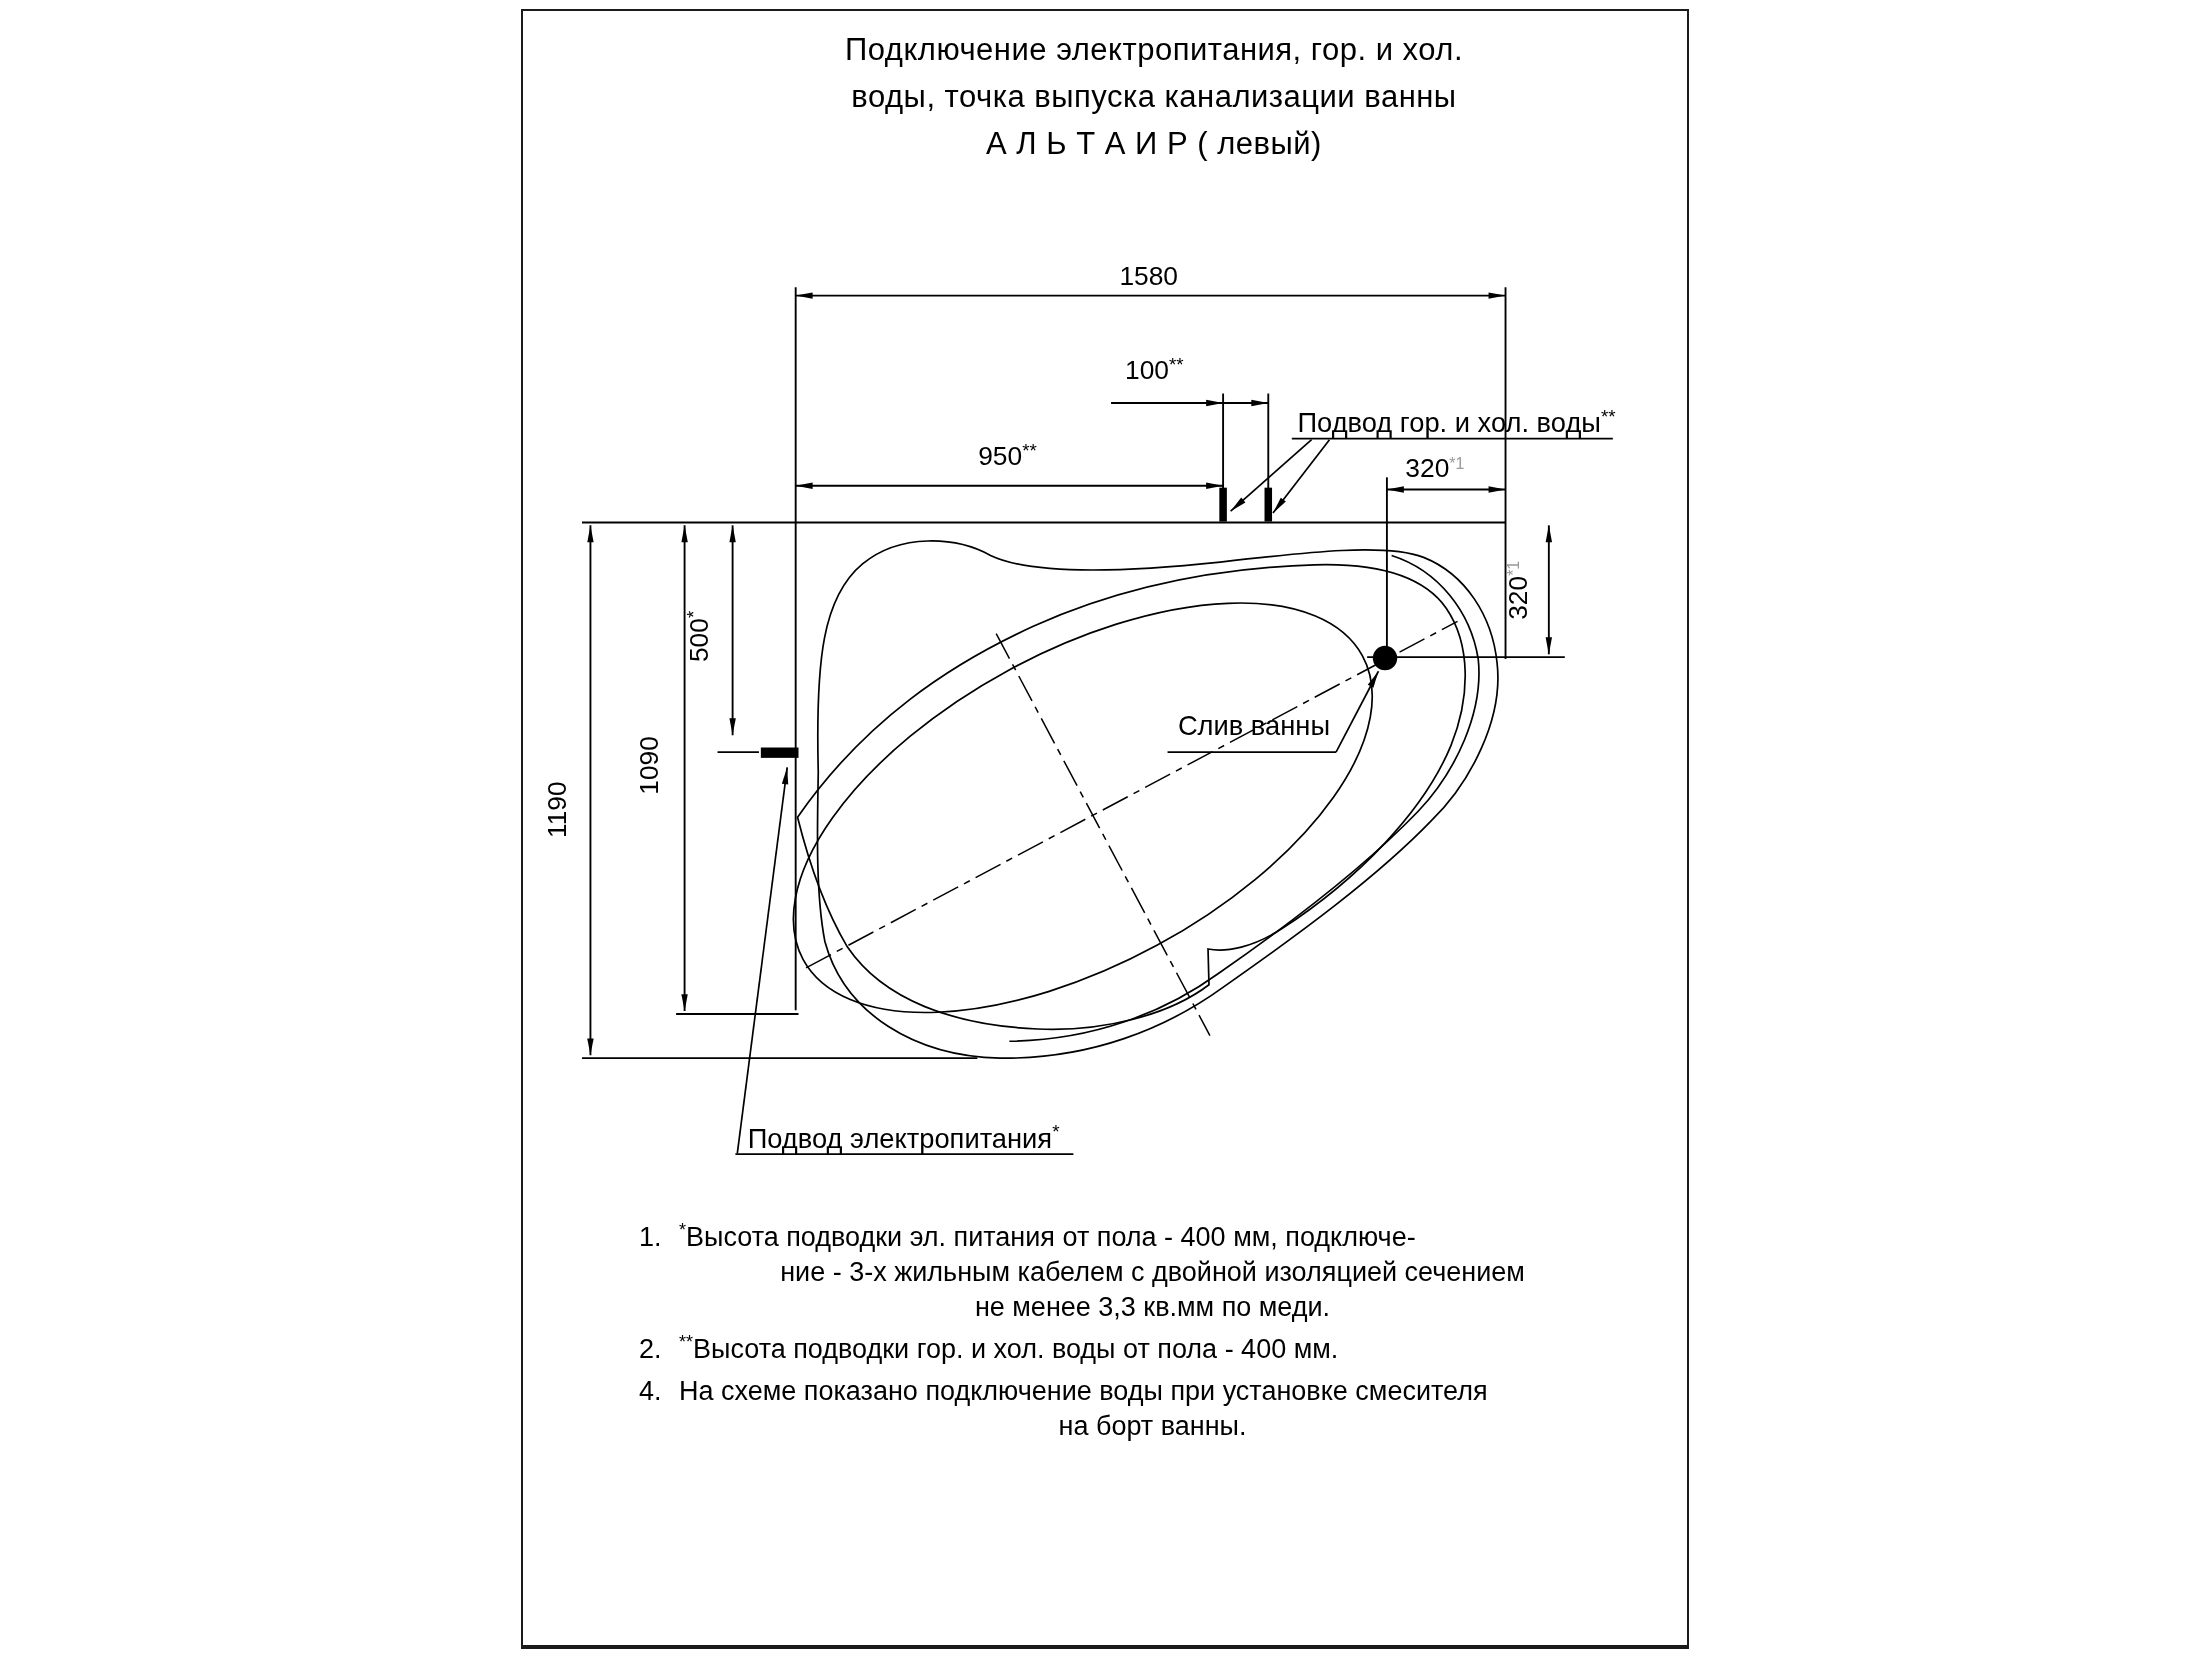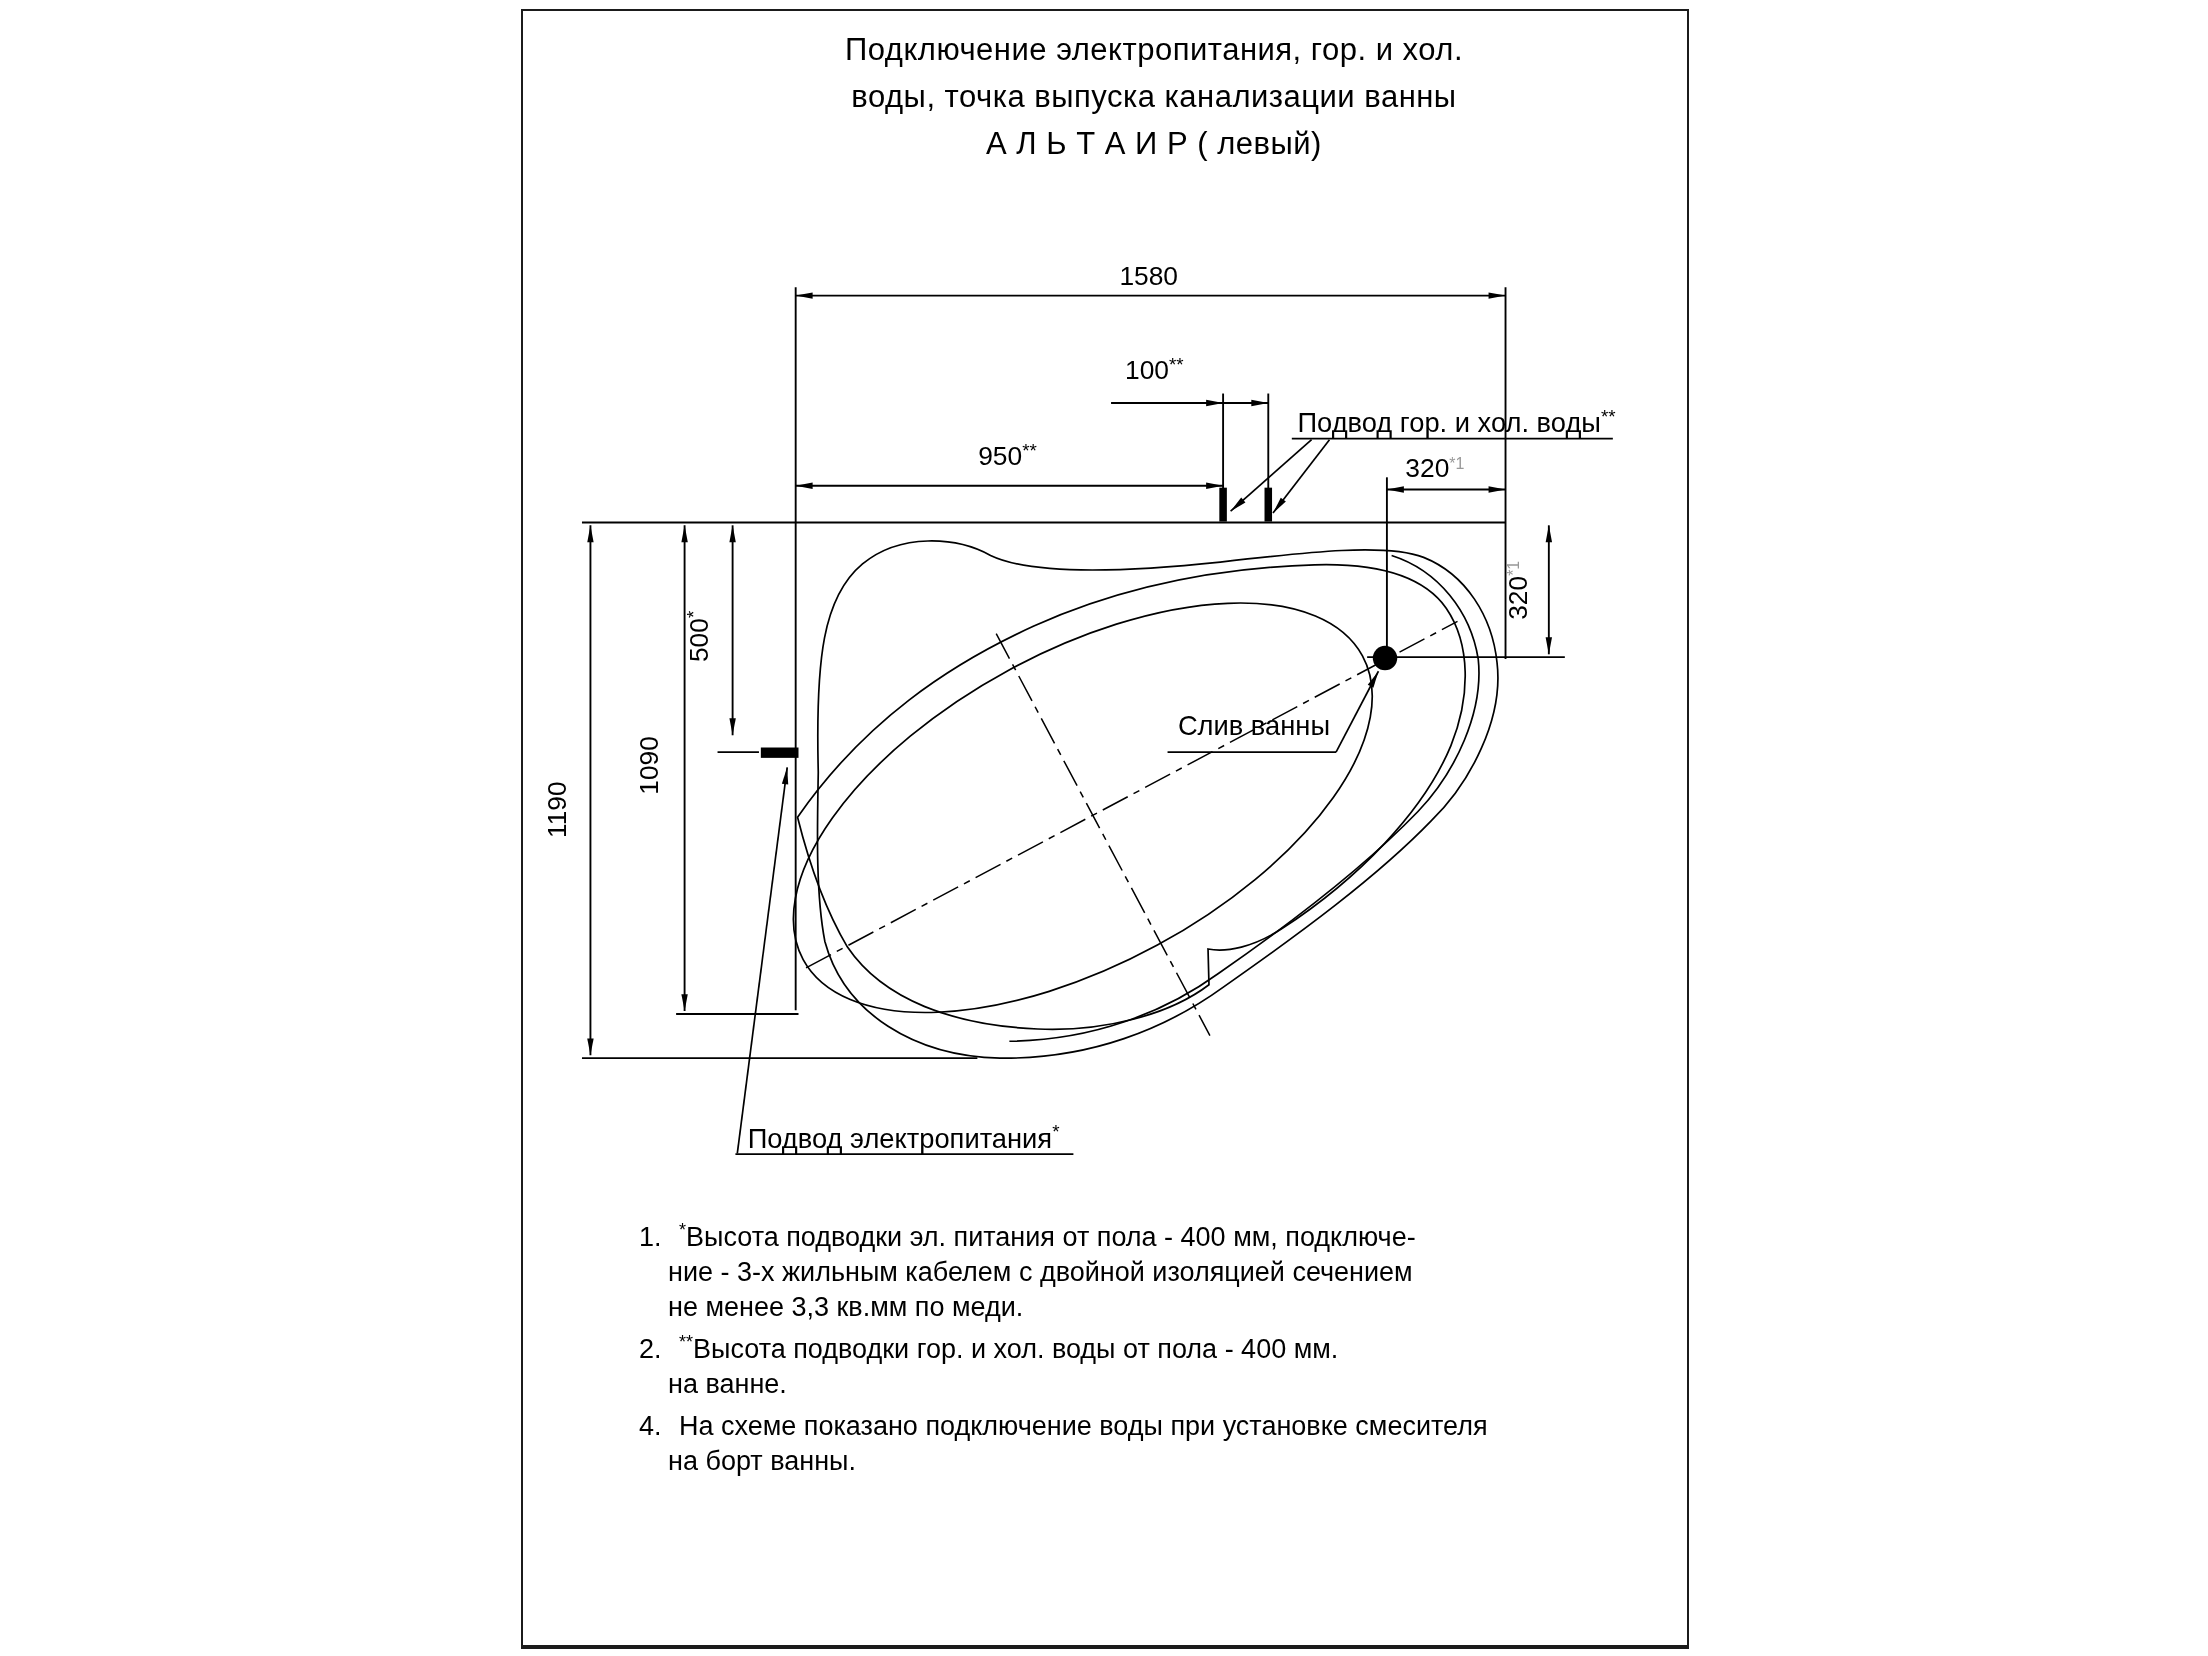--- a/index.html
+++ b/index.html
@@ -6,21 +6,21 @@
   #canvas{position:relative;width:1796px;height:1656px;background:#fff;overflow:hidden;
           font-family:"Liberation Sans",sans-serif;color:#000;}
   #sheet{position:absolute;left:521px;top:9.4px;width:1168px;height:1640px;
          box-sizing:border-box;background:#fff;border:2.8px solid #1b1b1b;border-bottom-width:4.7px;}
   #drawing-svg{position:absolute;left:0;top:0;width:2208px;height:1656px;}
   .title-block{position:absolute;left:603px;top:26px;width:1102px;text-align:center;
                font-size:31px;line-height:47px;font-weight:400;letter-spacing:0.5px;}
   .notes-block{position:absolute;left:639px;top:1213px;width:998px;font-size:27px;line-height:35px;}
   .nline{white-space:nowrap;}
   .nnum{display:inline-block;width:40px;}
-  .ind{padding-left:29px;}
+  .ind{padding-left:29px;text-align:center;}
   sup.nsup{font-size:18px;}
   sup.gray{color:#8a8a8a;}
   svg text{font-family:"Liberation Sans",sans-serif;fill:#000;}
   .dimtxt{font-size:28px;}
   .lbltxt{font-size:29px;}
   .supt{font-size:20px;}
   .supg{font-size:17px;fill:#999;}
 </style>
 </head>
 <body>
@@ -119,19 +119,18 @@
       <tspan>Слив ванны</tspan></text>
     <text class="lbltxt" x="794" y="1219">
       <tspan>Подвод электропитания</tspan><tspan class="supt" dy="-10">*</tspan></text>
   </svg>
 
   <div class="notes-block">
     <div class="nline"><span class="nnum">1.</span><sup class="nsup">*</sup><span>Высота подводки эл. питания от пола - 400 мм, подключе-</span></div>
     <div class="nline ind"><span>ние - 3-х жильным кабелем с двойной изоляцией сечением</span></div>
     <div class="nline ind"><span>не менее 3,3 кв.мм по меди.</span></div>
     <div class="nline"><span class="nnum">2.</span><sup class="nsup">**</sup><span>Высота подводки гор. и хол. воды от пола - 400 мм.</span></div>
-    <div class="nline ind"><span>на ванне.</span></div>
     <div class="nline"><span class="nnum">4.</span><sup class="nsup"></sup><span>На схеме показано подключение воды при установке смесителя</span></div>
     <div class="nline ind"><span>на борт ванны.</span></div>
   </div>
 
 </div>
 
 
 </body></html>

